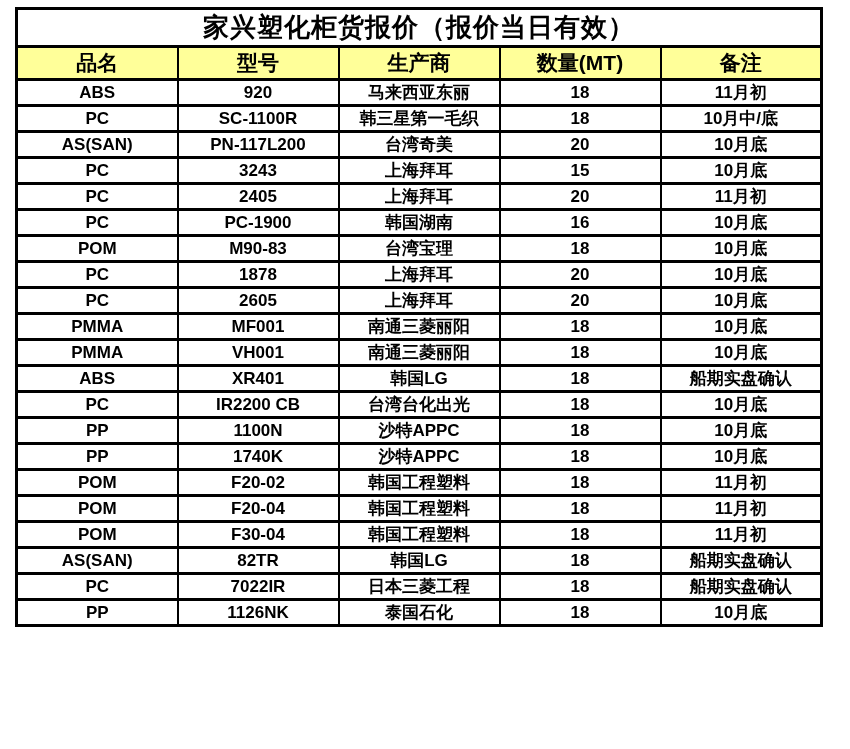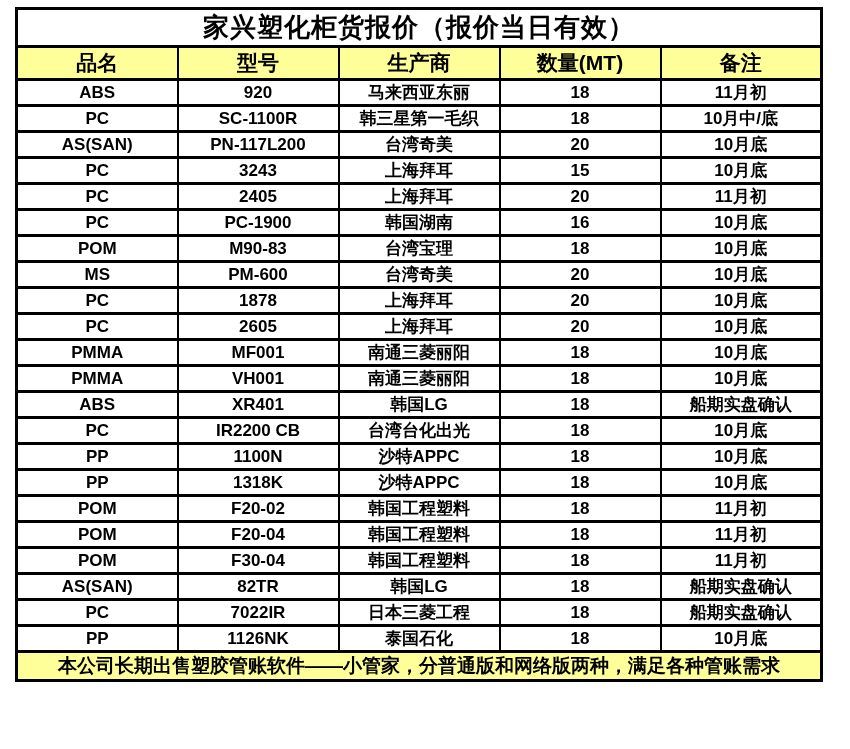--- a/index.html
+++ b/index.html
@@ -120,27 +120,20 @@
           <td>10月底</td>
         </tr>
         <tr>
           <td>POM</td>
           <td>M90-83</td>
           <td>台湾宝理</td>
           <td>18</td>
           <td>10月底</td>
         </tr>
         <tr>
-          <td>MS</td>
-          <td>PM-600</td>
-          <td>台湾奇美</td>
-          <td>20</td>
-          <td>10月底</td>
-        </tr>
-        <tr>
           <td>PC</td>
           <td>1878</td>
           <td>上海拜耳</td>
           <td>20</td>
           <td>10月底</td>
         </tr>
         <tr>
           <td>PC</td>
           <td>2605</td>
           <td>上海拜耳</td>
@@ -177,21 +170,21 @@
         </tr>
         <tr>
           <td>PP</td>
           <td>1100N</td>
           <td>沙特APPC</td>
           <td>18</td>
           <td>10月底</td>
         </tr>
         <tr>
           <td>PP</td>
-          <td>1318K</td>
+          <td>1740K</td>
           <td>沙特APPC</td>
           <td>18</td>
           <td>10月底</td>
         </tr>
         <tr>
           <td>POM</td>
           <td>F20-02</td>
           <td>韩国工程塑料</td>
           <td>18</td>
           <td>11月初</td>
@@ -226,18 +219,15 @@
         </tr>
         <tr>
           <td>PP</td>
           <td>1126NK</td>
           <td>泰国石化</td>
           <td>18</td>
           <td>10月底</td>
         </tr>
       </tbody>
     <tfoot>
-      <tr>
-        <td class="foot" colspan="5">本公司长期出售塑胶管账软件——小管家，分普通版和网络版两种，满足各种管账需求</td>
-      </tr>
     </tfoot>
   </table>
 </div>
 
 </body></html>

